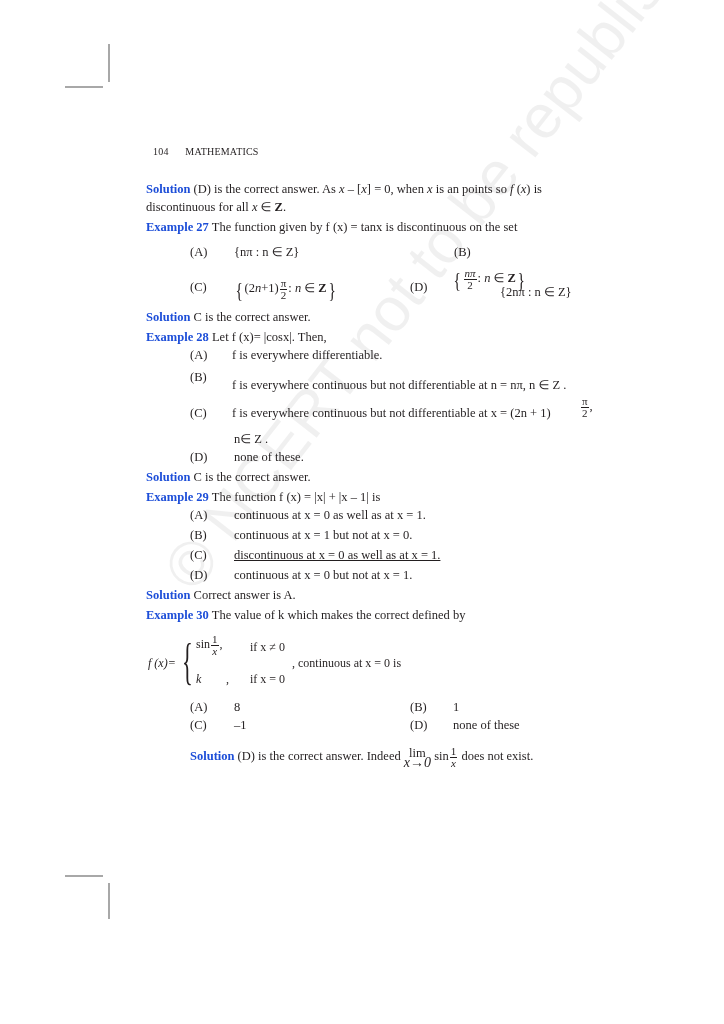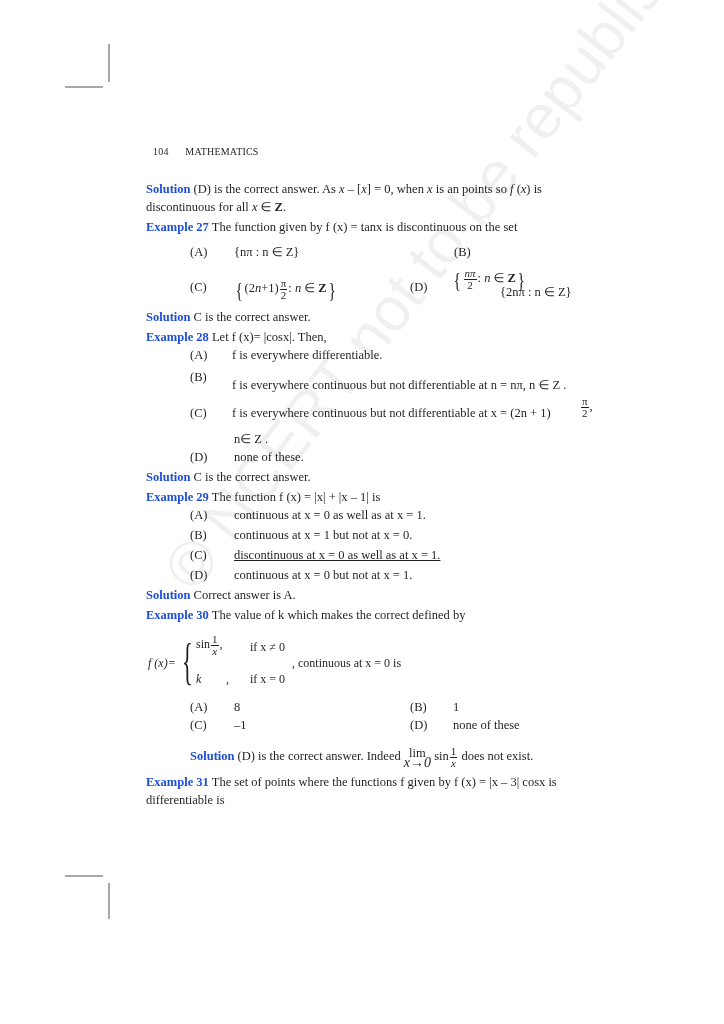--- a/index.html
+++ b/index.html
@@ -144,17 +144,13 @@
     <span class="opt" style="left:44px;">(C)</span>
     <span class="opt" style="left:88px;">–1</span>
     <span class="opt" style="left:264px;">(D)</span>
     <span class="opt" style="left:307px;">none of these</span>
   </div>
   <p class="p" style="margin-top:12px;margin-left:44px;">
     <span class="lbl">Solution</span><span> (D) is the correct answer. Indeed </span><span class="lim"><span>lim</span><span class="sub">x→0</span></span>
     <span>sin</span><span class="frac"><span class="n">1</span><span class="d i">x</span></span><span> does not exist.</span>
   </p>
 
-  <p class="p" style="margin-top:4px;">
-    <span class="lbl">Example 31</span><span> The set of points where the functions f  given by f (x) = |x – 3| cosx is</span><br>
-    <span>differentiable is</span>
-  </p>
 </div>
 
 </body></html>

